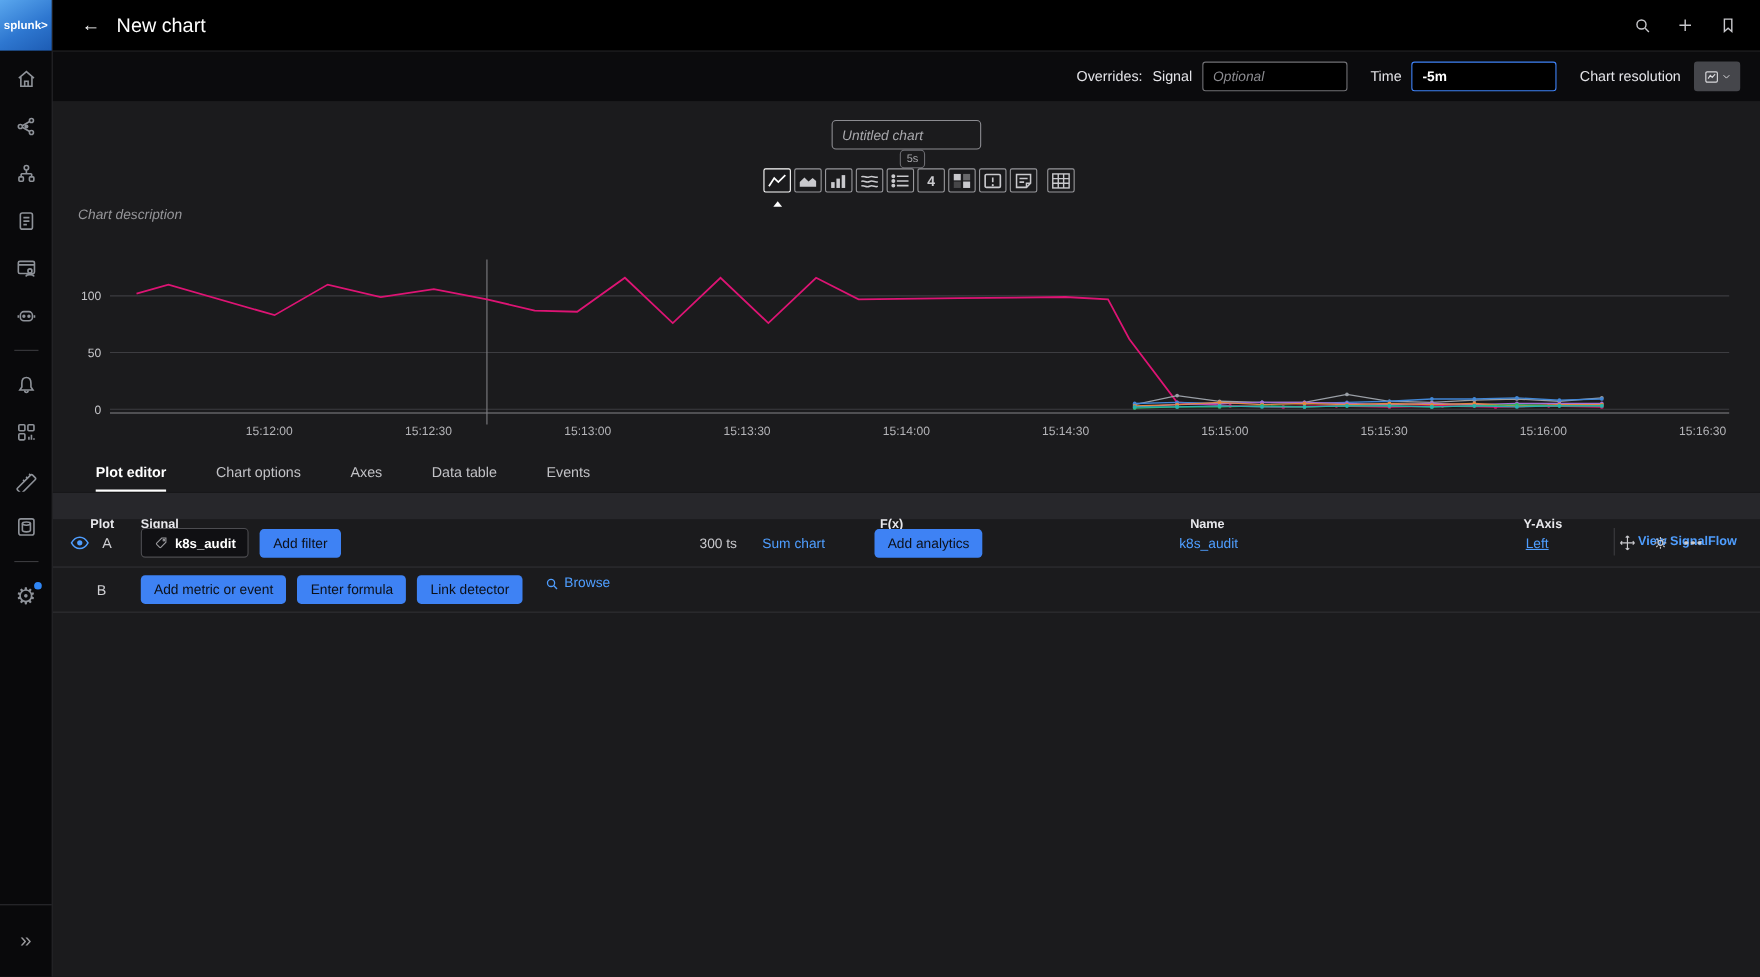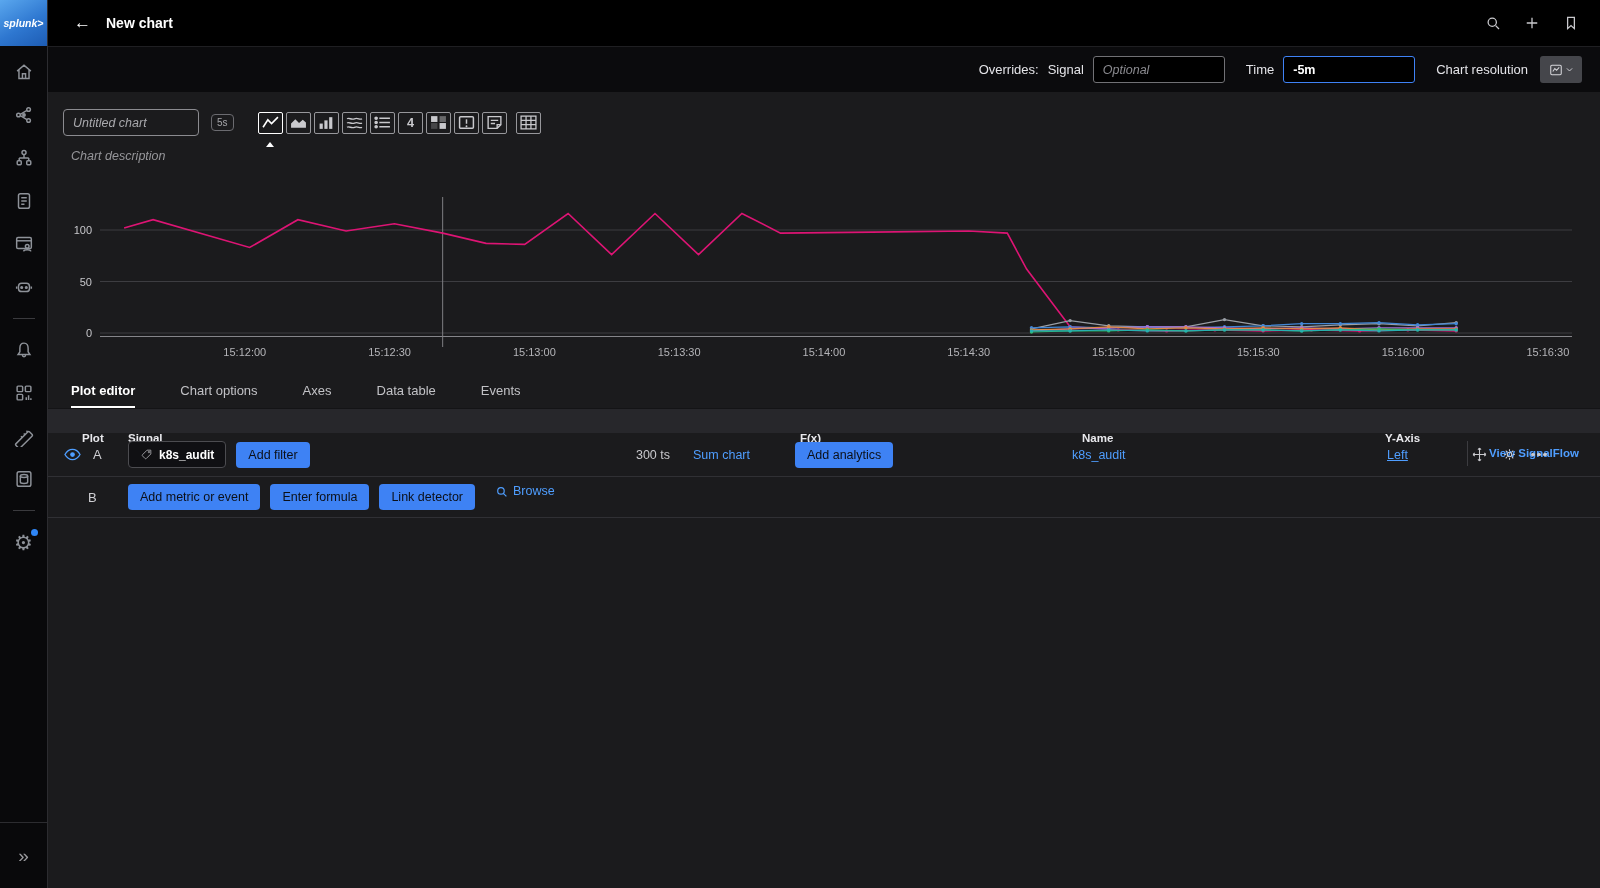--- a/index.html
+++ b/index.html
@@ -3,54 +3,54 @@
 <meta charset="utf-8">
 <style>
   * { box-sizing: border-box; margin: 0; padding: 0; }
   html,body { width:1600px; height:888px; overflow:hidden; }
   body { font-family:"Liberation Sans", sans-serif; background:#1b1b1d; color:#e8e8ea; font-size:13px; }
   .app { display:grid; grid-template-columns:48px 1552px; height:888px; }
 
   
   .sidebar { background:#09090b; border-right:1px solid #2c2c30; display:flex; flex-direction:column; }
   .logo { height:46px; background:linear-gradient(150deg,#5aa7ee 0%,#2e77d0 55%,#1d5cb4 100%); color:#fff;
-          display:flex; align-items:center; justify-content:center; font-size:10.5px; font-weight:700; font-style:italic; }
+          display:flex; align-items:center; justify-content:center; font-size:10.5px; font-weight:700; }
   .nav { flex:1; display:flex; flex-direction:column; align-items:center; padding-top:14px; gap:19px; color:#8e9299; }
   .nav-item { width:24px; height:24px; display:flex; align-items:center; justify-content:center; position:relative; cursor:pointer; }
   .nav-item svg { width:22px; height:22px; }
   .nav-divider { width:22px; border-top:1px solid #3a3a3e; }
   .gear-glyph { font-size:21px; line-height:1; font-style:normal; }
   .notif-dot { position:absolute; top:-1px; right:-2px; width:7px; height:7px; border-radius:50%; background:#2f86f6; }
   .sidebar-bottom { border-top:1px solid #2c2c30; height:66px; display:flex; align-items:center; justify-content:center;
                     color:#9a9a9e; font-size:19px; cursor:pointer; }
 
   
   .right-col { display:flex; flex-direction:column; }
   .topbar { height:46px; background:#000; display:flex; align-items:center; padding:0 20px 0 26px; gap:15px; }
   .back-arrow { color:#fff; font-size:17px; cursor:pointer; }
-  .page-title { font-size:14px; font-weight:700; color:#fff; }
+  .page-title { font-size:18px; font-weight:400; color:#fff; }
   .topbar-right { margin-left:auto; display:flex; align-items:center; gap:21px; color:#c9c9cd; }
   .topbar-right svg { width:18px; height:18px; cursor:pointer; }
 
   
   .overrides-bar { height:46px; background:#0b0b0d; border-top:1px solid #1f1f22; display:flex; align-items:center;
                    justify-content:flex-end; padding-right:18px; gap:9px; color:#e4e4e8; font-size:13px; }
   .ovr-label { color:#e4e4e8; }
   .ovr-input { width:132px; height:27px; background:#000; border:1px solid #717175; border-radius:3px;
                color:#fff; padding:0 9px; font-size:12.5px; font-family:inherit; }
   .ovr-input::placeholder { color:#8b8b90; font-style:italic; }
   .time-input { border:1.5px solid #3f82f6; font-weight:700; margin-right:12px; }
   .filter-input { margin-right:12px; }
   .res-btn { width:42px; height:27px; background:#45464b; border-radius:3px; display:flex; align-items:center;
              justify-content:center; gap:2px; margin-left:3px; color:#d8d8dc; cursor:pointer; }
   .res-btn svg { width:14px; height:14px; }
 
   
   .content { flex:1; background:#1b1b1d; }
-  .chart-header-row { display:flex; align-items:center; padding:17px 16px 0 15px; }
+  .chart-header-row { display:flex; align-items:center; padding:17px 16px 0 15px;flex-direction:column; }
   .chart-title-input { width:136px; height:27px; background:transparent; border:1px solid #8b8b90; border-radius:4px;
                        color:#ddd; padding:0 9px; font-size:12.5px; font-family:inherit; }
   .chart-title-input::placeholder { color:#a9a9ad; font-style:italic; }
   .badge-5s { border:1px solid #6b6b70; border-radius:4px; color:#a5a5a9; font-size:10px; padding:2px 5px; margin-left:12px; }
   .charttype-toolbar { display:flex; gap:3px; margin-left:24px; }
   .ct-btn { width:25px; height:22px; border:1px solid #97979b; border-radius:2px; background:transparent;
             display:flex; align-items:center; justify-content:center; position:relative; cursor:pointer; color:#c9c9cd; }
   .ct-btn svg { width:17px; height:15px; }
   .ct-btn.selected { border:1.5px solid #fff; color:#fff; }
   .ct-btn.selected::after { content:""; position:absolute; left:50%; top:25px; transform:translateX(-50%);
@@ -64,21 +64,21 @@
   .dots { display:inline-flex; gap:2.5px; cursor:pointer; }
   .dots i { width:3.5px; height:3.5px; border-radius:50%; background:currentColor; }
 
   .chart-desc-input { display:block; margin:13px 0 16px 23px; width:340px; background:transparent; border:none;
                       font-size:12.5px; font-family:inherit; color:#ddd; }
   .chart-desc-input::placeholder { color:#96969a; font-style:italic; }
 
   .chart-wrap { padding:14px 0 0 12px; }
 
   
-  .tabs { display:flex; padding-left:23px; margin-top:6px; }
+  .tabs { display:flex; padding-left:23px; margin-top:6px;margin-left:16px; }
   .tab { padding:9px 0 10px 0; margin-right:45px; font-size:13px; color:#c2c2c6; cursor:pointer; position:relative; }
   .tab.active { color:#fff; font-weight:700; }
   .tab.active::after { content:""; position:absolute; left:0; right:0; bottom:0; height:2px; background:#fff; }
 
   
   .pt-header, .pt-row { display:grid; grid-template-columns:80px 560px 330px 270px 179px 133px; align-items:center; }
   .pt-header { background:#27272b; height:25px; font-size:11.5px; font-weight:700; color:#e8e8ec; border-top:1px solid #141416; }
   .h-plot { padding-left:34px; }
   .h-signal { padding-left:0; }
   .h-fx { padding-left:112px; }

